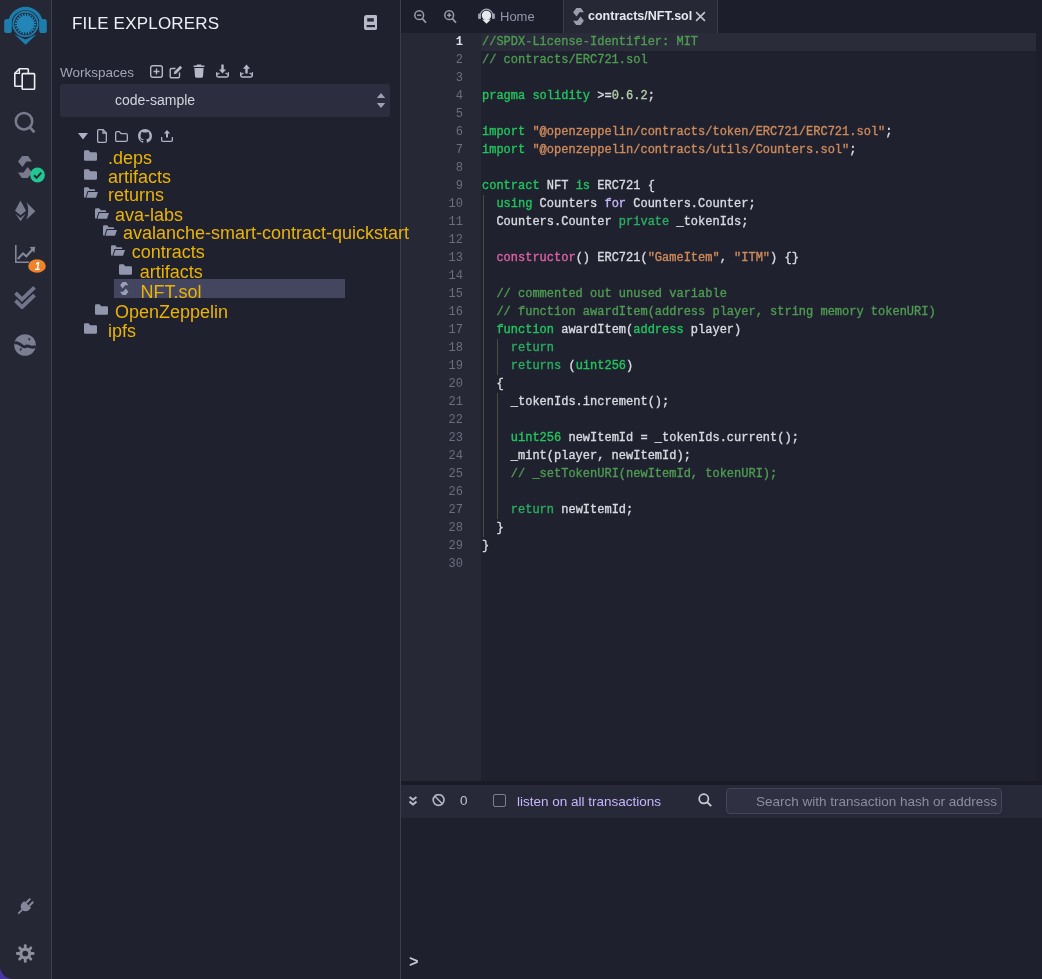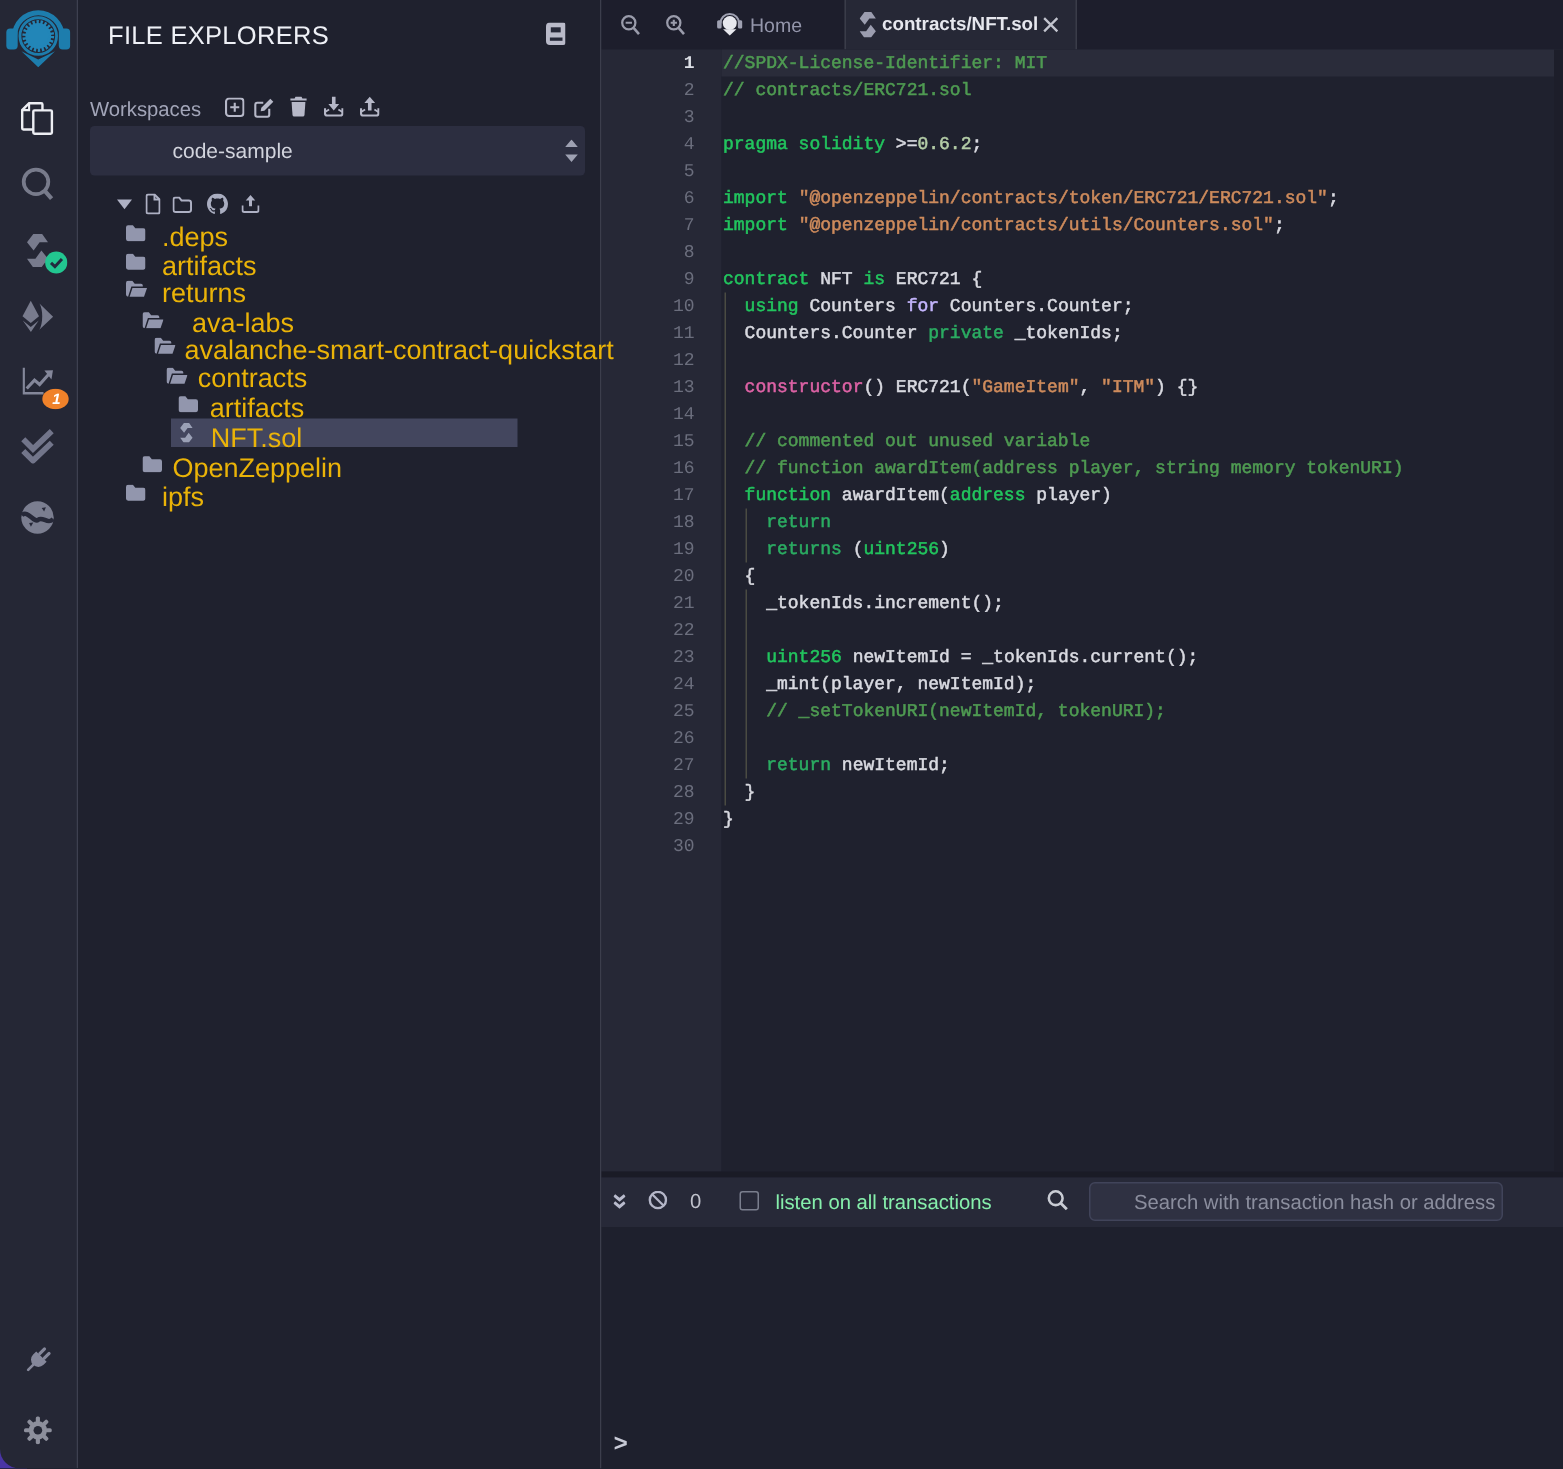--- a/index.html
+++ b/index.html
@@ -36,21 +36,21 @@
   #wslabel{left:60px;top:65px;color:#a2a5b8;font-size:13.5px;}
   #wsdd{left:60px;top:84px;width:330px;height:33px;background:#2c2e40;border-radius:3px;}
   #wsddtext{left:75px;top:92px;color:#d2d4dd;font-size:14px;margin-left:40px;}
   .treetxt{color:#eab308;font-size:18px;}
   #selrow{left:114px;top:279px;width:231px;height:19px;background:#43465e;}
   
   #hometxt{left:500px;top:9px;color:#9496ab;font-size:13px;}
   #acttxt{left:588px;top:9px;color:#e6e7ee;font-size:12.5px;font-weight:bold;}
   
   #tzero{left:460px;top:793px;color:#c0c2cc;font-size:13.5px;}
-  #tlisten{left:517px;top:794px;color:#86efac;font-size:13.5px;}
+  #tlisten{left:517px;top:794px;color:#c4b5fd;font-size:13.5px;}
   #tcheck{left:493px;top:794px;width:11px;height:11px;border:1.4px solid #7a7e8d;border-radius:2px;}
   #tinput{left:726px;top:788px;width:274px;height:24px;background:#2f3142;border:1px solid #41445a;border-radius:4px;}
   #tinputtxt{left:736px;top:794px;color:#8b8e9e;font-size:13.5px;margin-left:20px;}
   #prompt{left:409px;top:954px;color:#c8cad6;font-size:16px;font-weight:bold;font-family:"Liberation Mono",monospace;}
 </style>
 </head>
 <body>
 <div class="abs" id="purplecorner"></div>
 <div class="abs" id="iconbar"></div>
 <div class="abs" id="sidepanel"></div>
@@ -147,21 +147,21 @@
 <div class="abs treetxt" style="left:108px;top:166.5px">artifacts</div>
 <svg class="abs" style="left:84px;top:187px" width="14" height="11" viewBox="0 0 14 11">
     <path fill="#9296ad" d="M0 1.6 Q0 .2 1.4 .2 H4.2 L5.8 2.2 H10 Q11.2 2.2 11.2 3.4 V4 H3.6 L1.4 10.8 Q0 10.8 0 9.4 Z"></path>
     <path fill="#9296ad" d="M4.3 5 H14 L12 10.8 H2.4 Z"></path>
   </svg>
 <div class="abs treetxt" style="left:108px;top:184.5px">returns</div>
 <svg class="abs" style="left:94.5px;top:207.5px" width="14" height="11" viewBox="0 0 14 11">
     <path fill="#9296ad" d="M0 1.6 Q0 .2 1.4 .2 H4.2 L5.8 2.2 H10 Q11.2 2.2 11.2 3.4 V4 H3.6 L1.4 10.8 Q0 10.8 0 9.4 Z"></path>
     <path fill="#9296ad" d="M4.3 5 H14 L12 10.8 H2.4 Z"></path>
   </svg>
-<div class="abs treetxt" style="left:128px;top:205px">ava-labs</div>
+<div class="abs treetxt" style="left:115px;top:205px">ava-labs</div>
 <svg class="abs" style="left:102.6px;top:225px" width="14" height="11" viewBox="0 0 14 11">
     <path fill="#9296ad" d="M0 1.6 Q0 .2 1.4 .2 H4.2 L5.8 2.2 H10 Q11.2 2.2 11.2 3.4 V4 H3.6 L1.4 10.8 Q0 10.8 0 9.4 Z"></path>
     <path fill="#9296ad" d="M4.3 5 H14 L12 10.8 H2.4 Z"></path>
   </svg>
 <div class="abs treetxt" style="left:123px;top:222.8px">avalanche-smart-contract-quickstart</div>
 <svg class="abs" style="left:111px;top:244.5px" width="14" height="11" viewBox="0 0 14 11">
     <path fill="#9296ad" d="M0 1.6 Q0 .2 1.4 .2 H4.2 L5.8 2.2 H10 Q11.2 2.2 11.2 3.4 V4 H3.6 L1.4 10.8 Q0 10.8 0 9.4 Z"></path>
     <path fill="#9296ad" d="M4.3 5 H14 L12 10.8 H2.4 Z"></path>
   </svg>
 <div class="abs treetxt" style="left:131.8px;top:242.4px">contracts</div>

